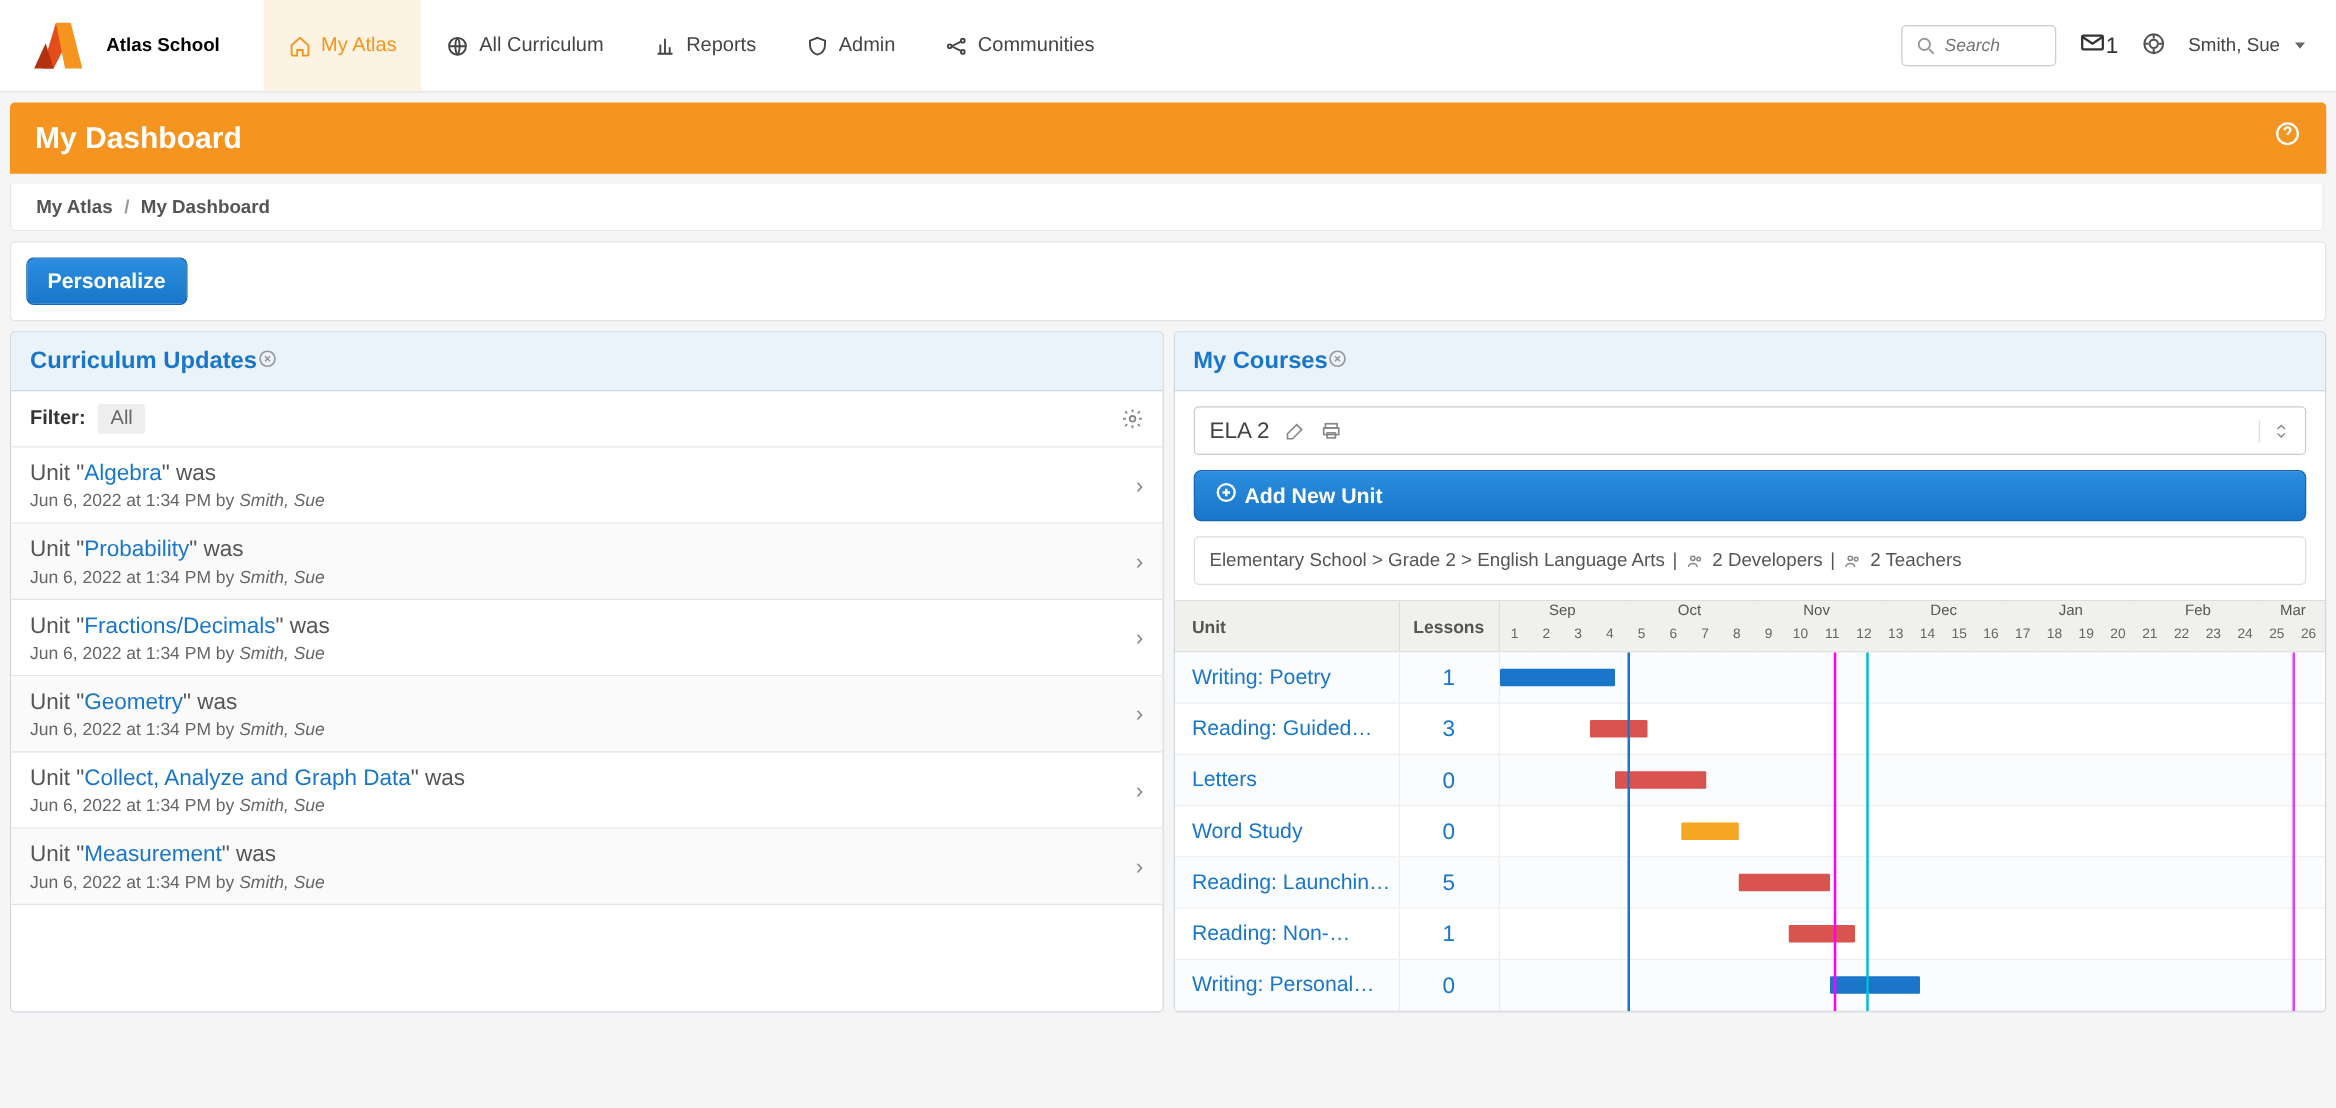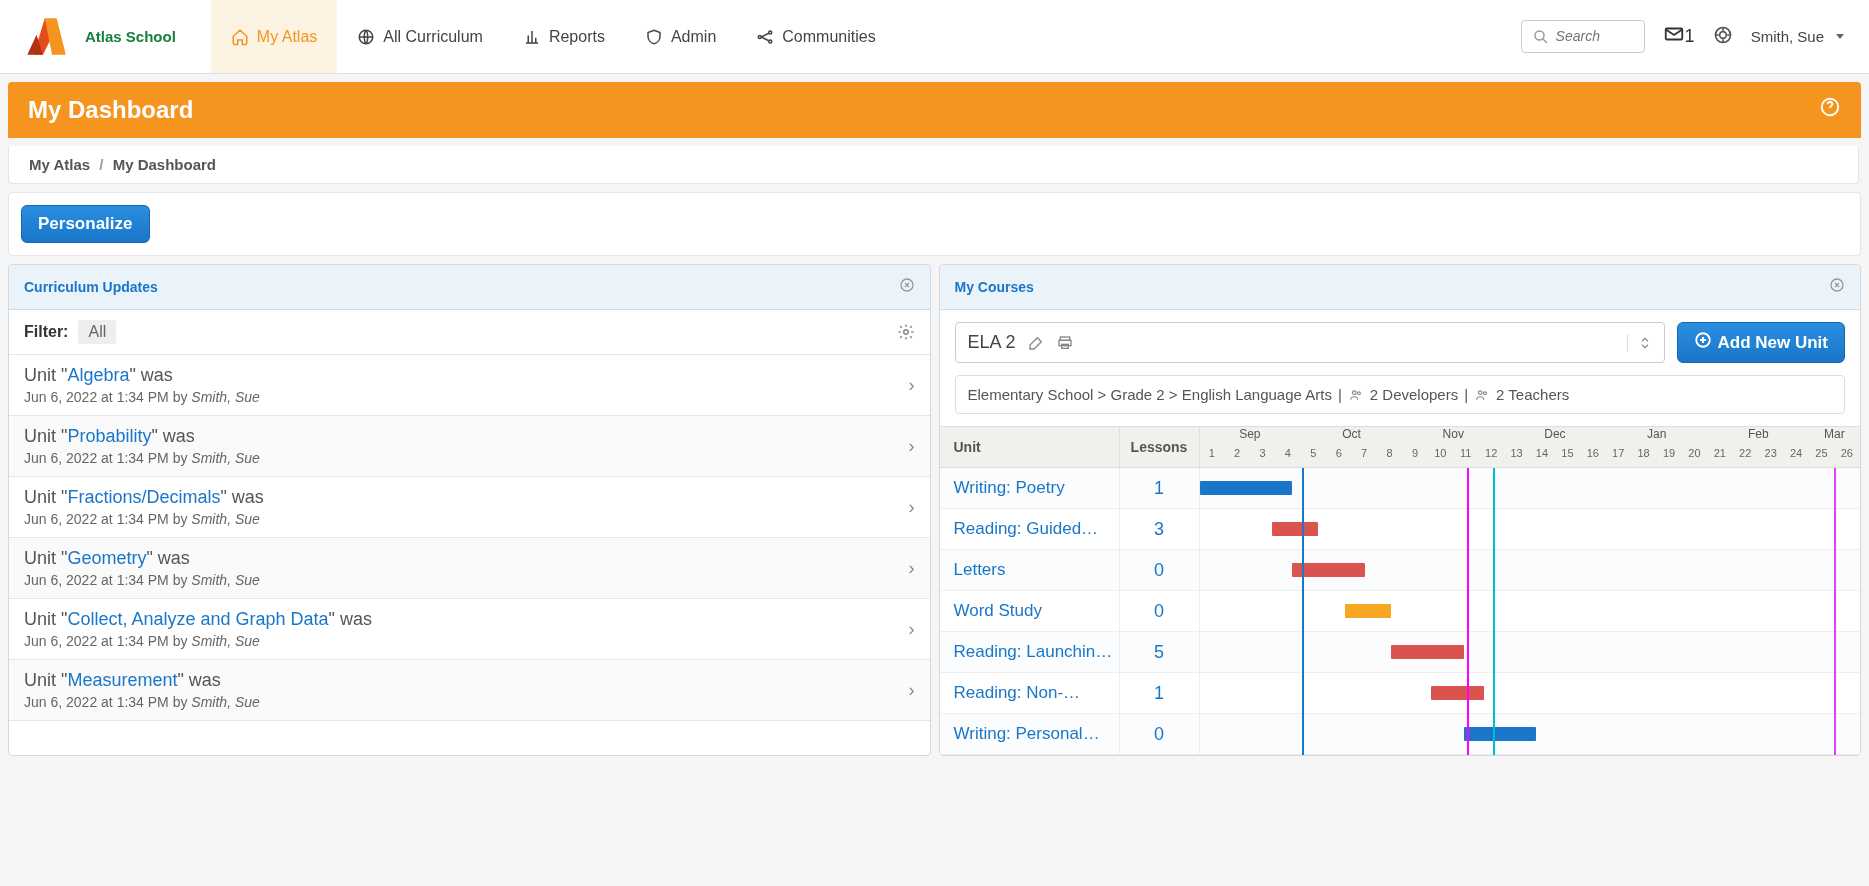--- a/index.html
+++ b/index.html
@@ -1,51 +1,51 @@
 <!DOCTYPE html>
 <html><head>
 <meta charset="utf-8">
 <style>
 * { margin: 0; padding: 0; box-sizing: border-box; }
 body { font-family: Arial, Helvetica, sans-serif; background: #f5f5f5; color: #333; font-size: 14px; }
 .header { background: #fff; display: flex; align-items: center; height: 74px; border-bottom: 1px solid #e0e0e0; padding: 0 10px; }
 .logo-area { display: flex; align-items: center; gap: 10px; padding: 0 10px; }
 .logo-svg { width: 55px; height: 55px; }
-.app-name { font-weight: bold; font-size: 15px; color: #15803d; }
+.app-name { font-weight: bold; font-size: 15px; color: #000000; }
 .nav { display: flex; height: 100%; margin-left: 25px; }
 .nav-item { display: flex; align-items: center; gap: 8px; padding: 0 20px; color: #444; font-size: 16px; cursor: pointer; }
 .nav-item.active { background: #fdf3e3; color: #f5941f; }
 .nav-item.active .nav-icon { color: #f5941f; }
 .nav-icon { display: inline-flex; }
 .header-right { margin-left: auto; display: flex; align-items: center; gap: 18px; padding-right: 15px; }
 .search-box { display: flex; align-items: center; border: 1px solid #ccc; border-radius: 4px; padding: 6px 10px; width: 124px; color: #999; }
 .search-box input { border: none; outline: none; width: 100%; font-size: 14px; color: #333; font-style: italic; }
 .envelope-badge { display: flex; align-items: center; font-size: 18px; color: #333; cursor: pointer; }
 .user-area { display: flex; align-items: center; gap: 8px; color: #444; font-size: 15px; cursor: pointer; }
 .page-title-bar { background: #f5941f; color: #fff; margin: 8px; border-radius: 4px 4px 0 0; padding: 14px 20px; display: flex; align-items: center; justify-content: space-between; font-size: 24px; font-weight: bold; }
 .breadcrumb { background: #fff; padding: 10px 20px; margin: 0 10px 8px 8px; border-radius: 0 0 4px 4px; border: 1px solid #e5e5e5; border-top: none; font-size: 15px; color: #555; font-weight: bold; }
 .breadcrumb .sep { margin: 0 5px; color: #999; }
 .personalize-bar { background: #fff; margin: 0 8px 8px 8px; border-radius: 4px; border: 1px solid #e5e5e5; padding: 12px; }
 .btn-blue { background: linear-gradient(#2b8ee0, #1976c8); color: #fff; border: 1px solid #1565b0; border-radius: 6px; padding: 8px 16px; font-size: 17px; font-weight: bold; cursor: pointer; display: inline-flex; align-items: center; gap: 6px; }
 .content { display: flex; gap: 8px; padding: 0 8px 8px 8px; }
 .panel { background: #fff; border: 1px solid #d0d8e0; border-radius: 4px; flex: 1; overflow: hidden;}
-.panel-head { background: #eaf2fa; border-bottom: 1px solid #d0d8e0; padding: 12px 15px; display: flex; align-items: center; justify-content: space-between; color: #1976c8; font-size: 14px; font-weight: bold; }
+.panel-head { background: #eaf2fa; border-bottom: 1px solid #d0d8e0; padding: 12px 15px; display: flex; align-items: center; justify-content: flex-start; color: #1976c8; font-size: 19px; font-weight: bold; }
 .panel-head .close-x { color: #999; cursor: pointer; font-size: 16px; }
 .filter-row { display: flex; align-items: center; justify-content: space-between; padding: 10px 15px; border-bottom: 1px solid #e5e5e5; }
 .filter-left { display: flex; align-items: center; gap: 10px; }
 .filter-label { font-weight: bold; font-size: 16px; }
 .filter-all { background: #eee; color: #666; padding: 3px 10px; border-radius: 3px; font-size: 16px; }
 .update-row { border-bottom: 1px solid #e5e5e5; padding: 10px 15px; display: flex; align-items: center; justify-content: space-between; cursor: pointer; }
 .update-row:nth-child(even) { background: #fafafa; }
 .update-main { font-size: 18px; color: #555; }
 .update-main .link { color: #1976c8; }
 .update-meta { font-size: 14px; color: #666; margin-top: 3px; }
 .update-meta .author { font-style: italic; }
 .chev { color: #888; font-size: 18px; }
-.course-select-row { display: flex; gap: 12px; padding: 12px 15px; align-items: stretch; }
+.course-select-row { display: flex; gap: 12px; padding: 12px 15px; align-items: stretch; flex-direction: column; }
 .course-select { flex: 1; border: 1px solid #ccc; border-radius: 4px; padding: 8px 12px; display: flex; align-items: center; justify-content: space-between; font-size: 18px; color: #444; cursor: pointer;}
 .course-select-left { display: flex; align-items: center; gap: 12px; }
 .course-meta-row { margin: 0 15px 12px 15px; border: 1px solid #ddd; border-radius: 4px; padding: 10px 12px; font-size: 15px; color: #555; display: flex; align-items: center; gap: 6px; flex-wrap: wrap;}
 .gantt-wrapper { border-top: 1px solid #ddd; }
 .gantt-header-row { display: flex; background: #f0f0ed; border-bottom: 1px solid #ddd; position: relative; }
 .col-unit { width: 180px; padding: 12px 14px; font-weight: bold; color: #555; border-right: 1px solid #ddd; display:flex; align-items:center;}
 .col-lessons { width: 80px; padding: 12px 5px; font-weight: bold; color: #555; border-right: 1px solid #ddd; text-align: center; display:flex; align-items:center; justify-content:center;}
 .col-chart { flex: 1; position: relative; }
 .months-row { display: flex; height: 20px; font-size: 12px; color: #555; }
 .months-row > div { border-right: 1px solid #eee; text-align: center; }

